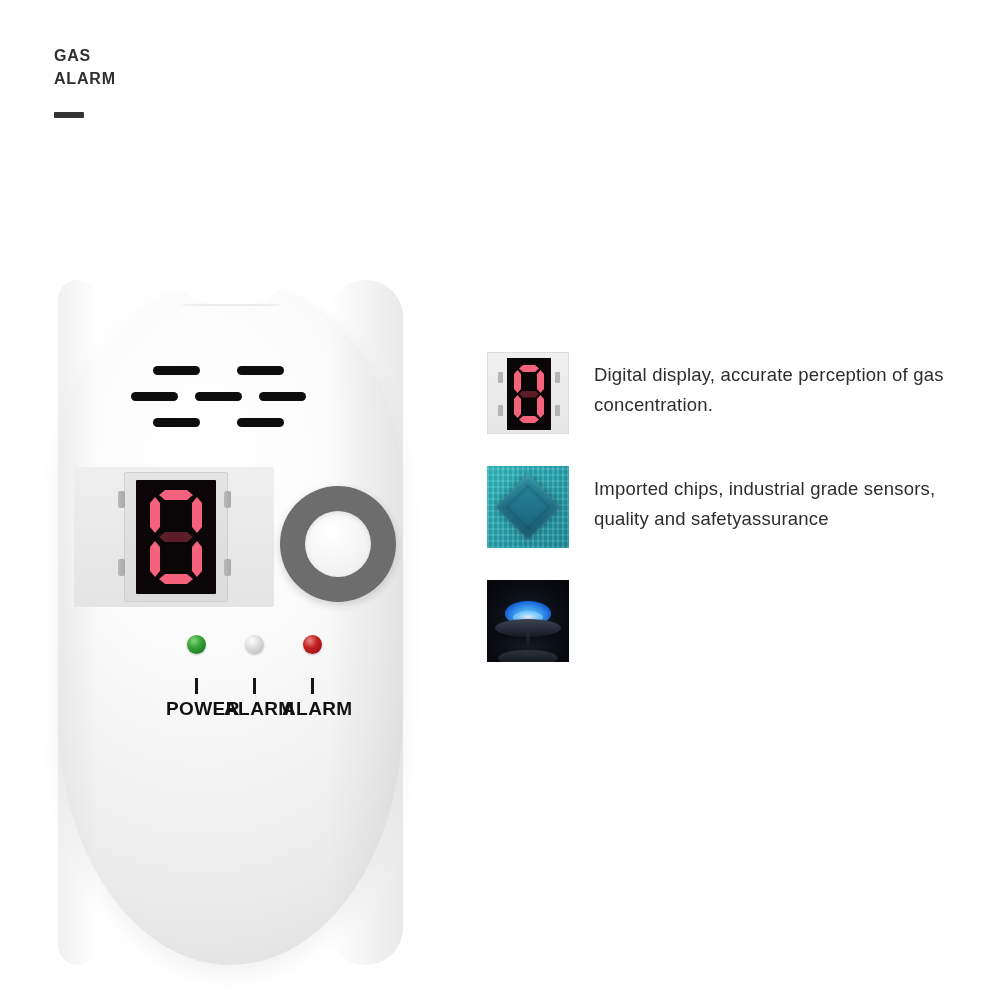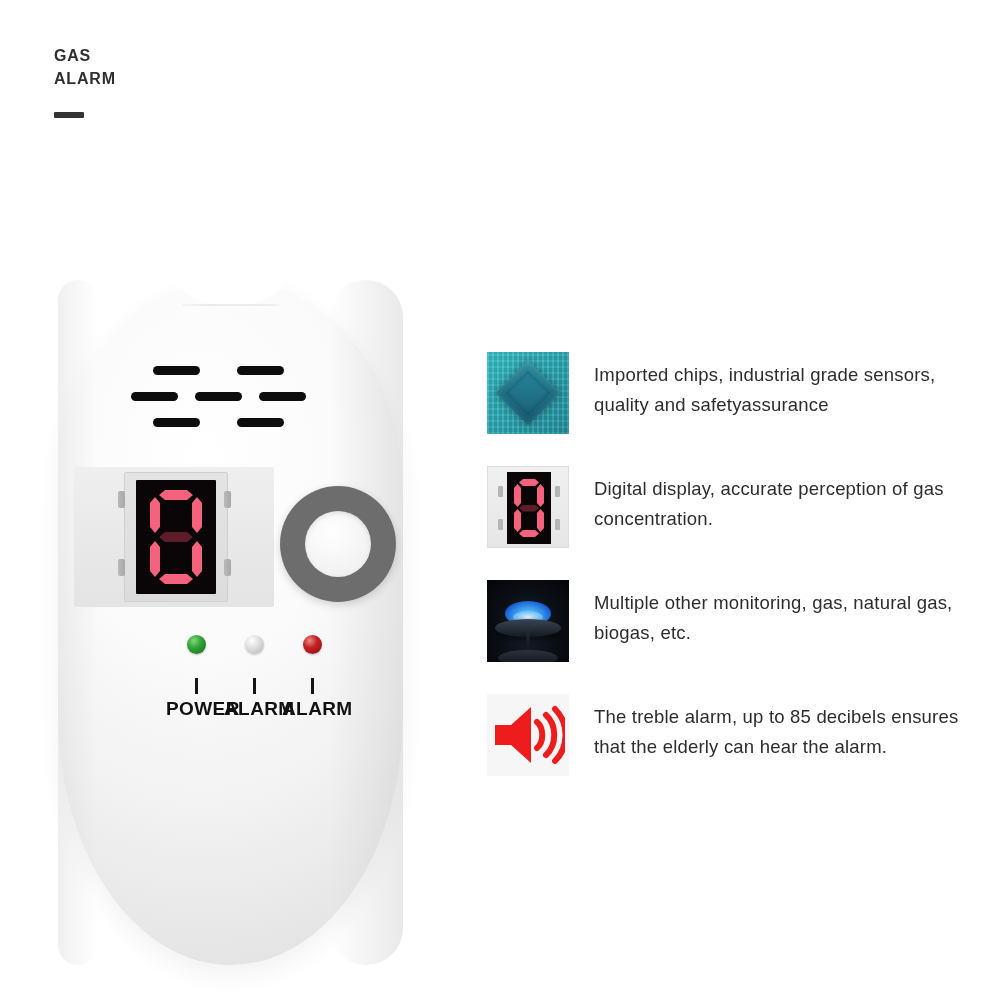--- a/index.html
+++ b/index.html
@@ -486,27 +486,20 @@
       <div class="led-col" style="left:116px;" data-interactable="false">
         <div class="led led-red" data-interactable="false"></div>
         <div class="led-tick" data-interactable="false"></div>
         <div class="led-label" data-interactable="false">ALARM</div>
       </div>
     </div>
   </div>
 </div>
 
 <div class="features" data-interactable="false">
-
-  <div class="feature" data-interactable="false">
-    <div class="thumb t-chip" data-interactable="false">
-      <div class="die" data-interactable="false"></div>
-    </div>
-    <div class="feature-text" data-interactable="false">Imported chips, industrial grade sensors, quality and safetyassurance</div>
-  </div>
 
   <div class="feature" data-interactable="false">
     <div class="thumb t-disp" data-interactable="false">
       <div class="mtab" style="left:10px; top:19px;" data-interactable="false"></div>
       <div class="mtab" style="left:67px; top:19px;" data-interactable="false"></div>
       <div class="mtab" style="left:10px; top:52px;" data-interactable="false"></div>
       <div class="mtab" style="left:67px; top:52px;" data-interactable="false"></div>
       <div class="mini-lcd" data-interactable="false">
         <div class="seg-wrap-sm" data-interactable="false">
           <div class="seg seg-h s-a" data-interactable="false" style="background: rgb(244, 99, 123);"></div>
@@ -516,35 +509,30 @@
           <div class="seg seg-v s-e" data-interactable="false" style="background: rgb(244, 99, 123);"></div>
           <div class="seg seg-v s-c" data-interactable="false" style="background: rgb(244, 99, 123);"></div>
           <div class="seg seg-h s-d" data-interactable="false" style="background: rgb(244, 99, 123);"></div>
         </div>
       </div>
     </div>
     <div class="feature-text" data-interactable="false">Digital display, accurate perception of gas concentration.</div>
   </div>
 
   <div class="feature" data-interactable="false">
+    <div class="thumb t-chip" data-interactable="false">
+      <div class="die" data-interactable="false"></div>
+    </div>
+    <div class="feature-text" data-interactable="false">Imported chips, industrial grade sensors, quality and safetyassurance</div>
+  </div>
+
+  <div class="feature" data-interactable="false">
     <div class="thumb t-flame" data-interactable="false">
       <div class="flame" data-interactable="false"></div>
       <div class="flame-core" data-interactable="false"></div>
       <div class="burner" data-interactable="false"></div>
       <div class="grate" data-interactable="false"></div>
       <div class="base" data-interactable="false"></div>
     </div>
-    <div class="feature-text" data-interactable="false">Multiple other monitoring, gas, natural gas, biogas, etc.</div>
   </div>
 
-  <div class="feature" data-interactable="false">
-    <div class="thumb t-speaker" data-interactable="false">
-      <svg width="74" height="66" viewBox="0 0 74 66" aria-hidden="true">
-        <path d="M4 23 H20 L40 5 V61 L20 43 H4 Z" fill="#ee1c1c"></path>
-        <path d="M46 20 C53 26, 53 40, 46 46" stroke="#ee1c1c" stroke-width="6" fill="none" stroke-linecap="round"></path>
-        <path d="M55 13 C66 23, 66 43, 55 53" stroke="#ee1c1c" stroke-width="6" fill="none" stroke-linecap="round"></path>
-        <path d="M64 7 C78 21, 78 45, 64 59" stroke="#ee1c1c" stroke-width="6" fill="none" stroke-linecap="round"></path>
-      </svg>
-    </div>
-    <div class="feature-text" data-interactable="false">The treble alarm, up to 85 decibels ensures that the elderly can hear the alarm.</div>
-  </div>
 
 </div>
 
 </body></html>

